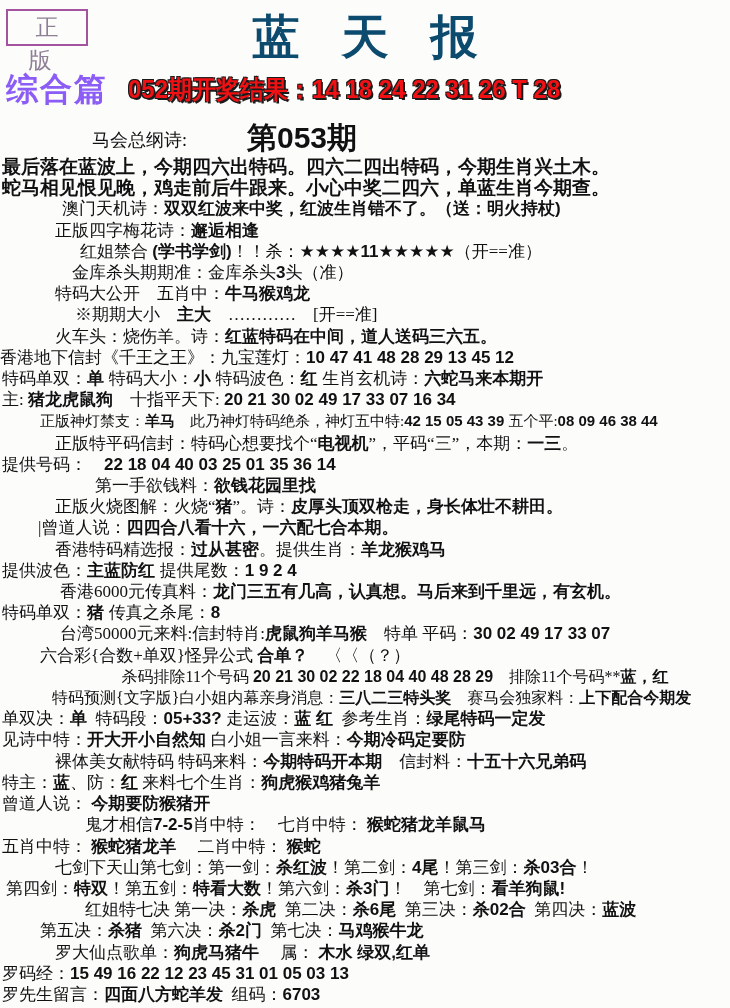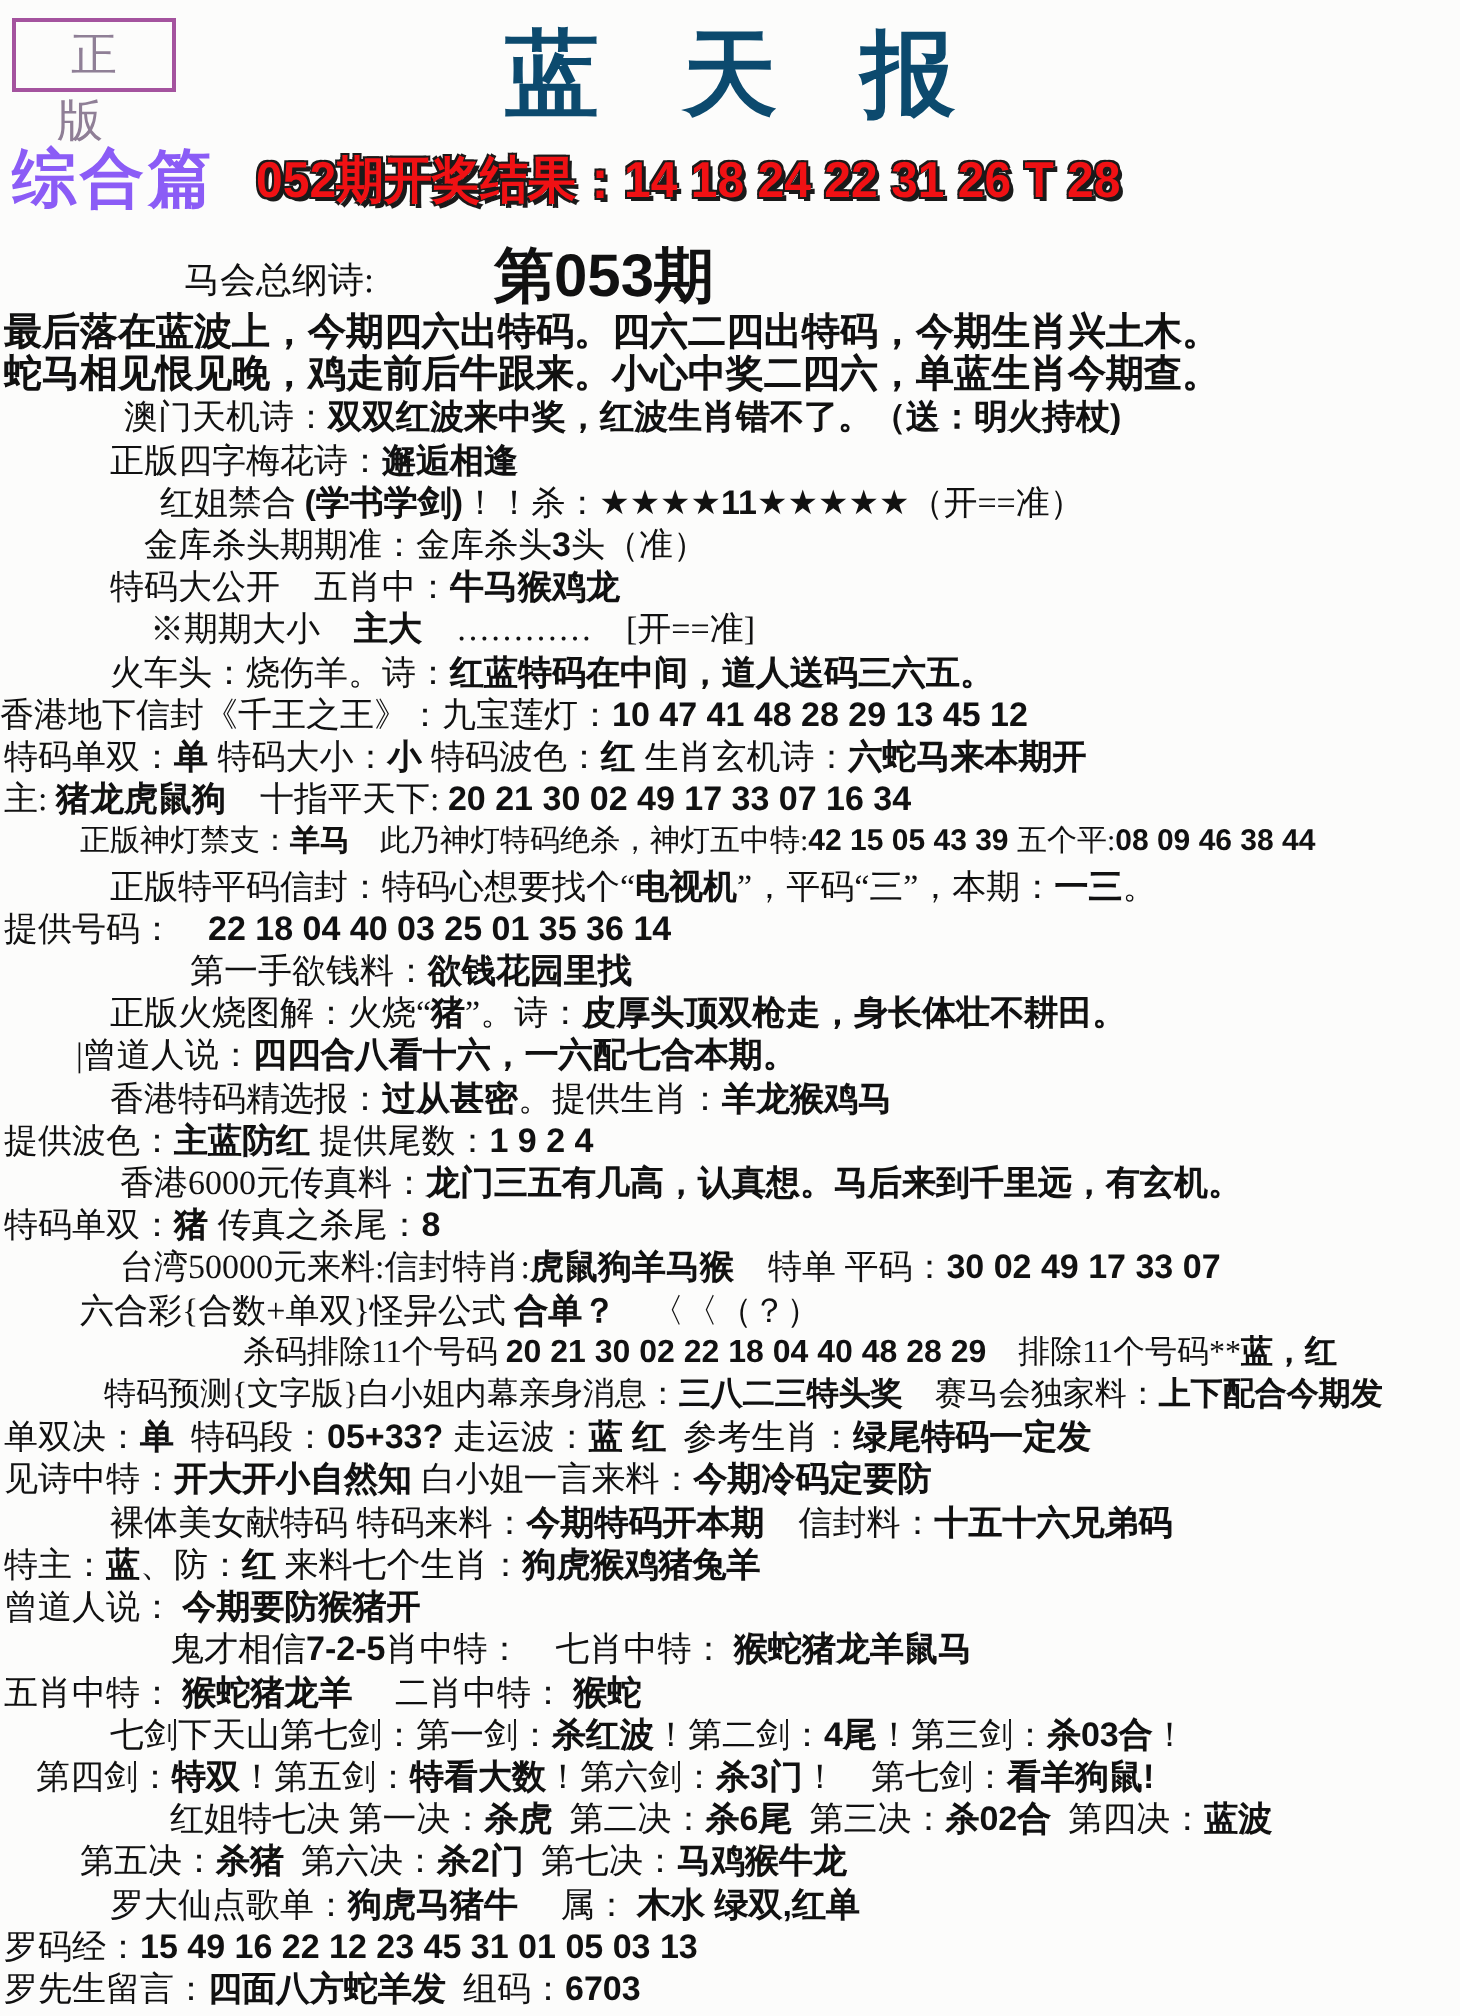--- a/index.html
+++ b/index.html
@@ -86,19 +86,19 @@
     <div class="line" style="padding-left: 60px; font-size: 16px; text-align: center;"><span class="seg-n">杀码排除11个号码 </span><span class="seg-b">20 21 30 02 22 18 04 40 48 28 29</span><span class="seg-n">　排除11个号码**</span><span class="seg-b">蓝，红</span></div>
     <div class="line" style="padding-left: 52px; font-size: 16px;"><span class="seg-n">特码预测{文字版}白小姐内幕亲身消息：</span><span class="seg-b">三八二三特头奖</span><span class="seg-n">　赛马会独家料：</span><span class="seg-b">上下配合今期发</span></div>
     <div class="line" style="padding-left: 2px;"><span class="seg-n">单双决：</span><span class="seg-b">单</span><span class="seg-n">  特码段：</span><span class="seg-b">05+33? </span><span class="seg-n">走运波：</span><span class="seg-b">蓝 红</span><span class="seg-n">  参考生肖：</span><span class="seg-b">绿尾特码一定发</span></div>
     <div class="line" style="padding-left: 2px;"><span class="seg-n">见诗中特：</span><span class="seg-b">开大开小自然知 </span><span class="seg-n">白小姐一言来料：</span><span class="seg-b">今期冷码定要防</span></div>
     <div class="line" style="padding-left: 55px;"><span class="seg-n">裸体美女献特码 特码来料：</span><span class="seg-b">今期特码开本期</span><span class="seg-n">　信封料：</span><span class="seg-b">十五十六兄弟码</span></div>
     <div class="line" style="padding-left: 2px;"><span class="seg-n">特主：</span><span class="seg-b">蓝</span><span class="seg-n">、防：</span><span class="seg-b">红</span><span class="seg-n"> 来料七个生肖：</span><span class="seg-b">狗虎猴鸡猪兔羊</span></div>
     <div class="line" style="padding-left: 2px;"><span class="seg-n">曾道人说： </span><span class="seg-b">今期要防猴猪开</span></div>
     <div class="line" style="padding-left: 85px;"><span class="seg-n">鬼才相信</span><span class="seg-b">7-2-5</span><span class="seg-n">肖中特：　七肖中特： </span><span class="seg-b">猴蛇猪龙羊鼠马</span></div>
     <div class="line" style="padding-left: 2px;"><span class="seg-n">五肖中特： </span><span class="seg-b">猴蛇猪龙羊</span><span class="seg-n">　 二肖中特： </span><span class="seg-b">猴蛇</span></div>
     <div class="line" style="padding-left: 55px;"><span class="seg-n">七剑下天山第七剑：第一剑：</span><span class="seg-b">杀红波</span><span class="seg-n">！第二剑：</span><span class="seg-b">4尾</span><span class="seg-n">！第三剑：</span><span class="seg-b">杀03合</span><span class="seg-n">！</span></div>
-    <div class="line" style="padding-left: 18px;"><span class="seg-n">第四剑：</span><span class="seg-b">特双</span><span class="seg-n">！第五剑：</span><span class="seg-b">特看大数</span><span class="seg-n">！第六剑：</span><span class="seg-b">杀3门</span><span class="seg-n">！　第七剑：</span><span class="seg-b">看羊狗鼠!</span></div>
+    <div class="line" style="padding-left: 6px;"><span class="seg-n">第四剑：</span><span class="seg-b">特双</span><span class="seg-n">！第五剑：</span><span class="seg-b">特看大数</span><span class="seg-n">！第六剑：</span><span class="seg-b">杀3门</span><span class="seg-n">！　第七剑：</span><span class="seg-b">看羊狗鼠!</span></div>
     <div class="line" style="padding-left: 85px;"><span class="seg-n">红姐特七决 第一决：</span><span class="seg-b">杀虎</span><span class="seg-n">  第二决：</span><span class="seg-b">杀6尾</span><span class="seg-n">  第三决：</span><span class="seg-b">杀02合</span><span class="seg-n">  第四决：</span><span class="seg-b">蓝波</span></div>
     <div class="line" style="padding-left: 40px;"><span class="seg-n">第五决：</span><span class="seg-b">杀猪</span><span class="seg-n">  第六决：</span><span class="seg-b">杀2门</span><span class="seg-n">  第七决：</span><span class="seg-b">马鸡猴牛龙</span></div>
     <div class="line" style="padding-left: 55px;"><span class="seg-n">罗大仙点歌单：</span><span class="seg-b">狗虎马猪牛</span><span class="seg-n">　 属： </span><span class="seg-b">木水 绿双,红单</span></div>
     <div class="line" style="padding-left: 2px;"><span class="seg-n">罗码经：</span><span class="seg-b">15 49 16 22 12 23 45 31 01 05 03 13</span></div>
     <div class="line" style="padding-left: 2px;"><span class="seg-n">罗先生留言：</span><span class="seg-b">四面八方蛇羊发</span><span class="seg-n">  组码：</span><span class="seg-b">6703</span></div>
   </div>
 
 </body></html>

